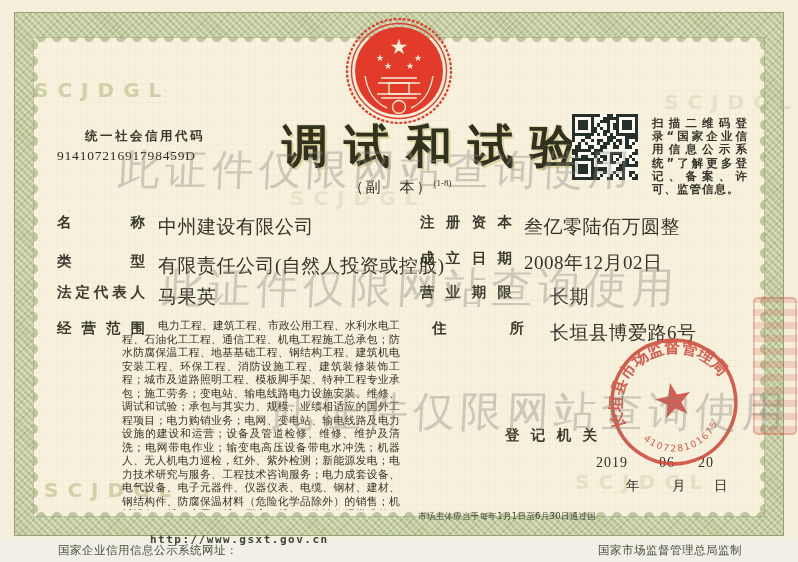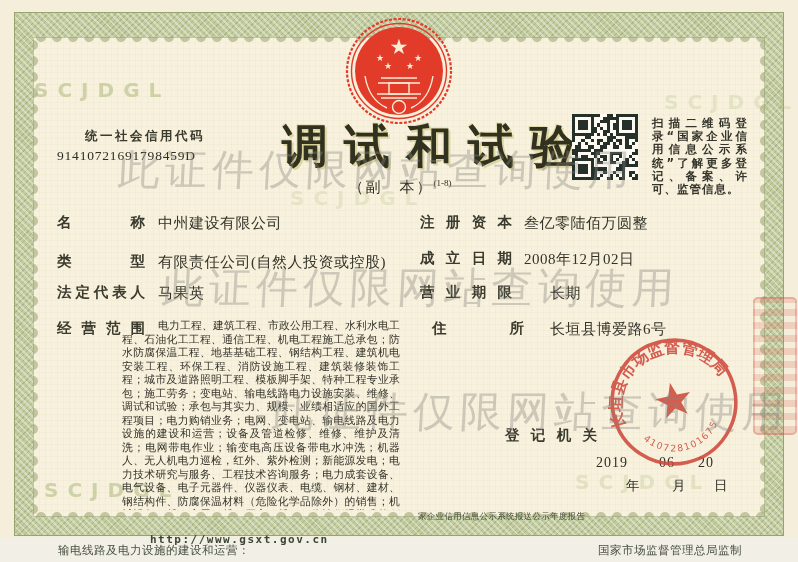--- a/index.html
+++ b/index.html
@@ -81,21 +81,21 @@
     text-align:justify;
   }
 
   
   .flabel{
     font-size:14.5px;font-weight:bold;color:#3a3a2e;z-index:5;
     width:88px;text-align:justify;text-align-last:justify;
   }
   .flabel.r{width:92px;}
   .fvalue{
-    font-size:15px;color:#33332a;z-index:5;
+    font-size:19px;color:#33332a;z-index:5;
     font-family:"Liberation Serif","DejaVu Serif",serif;letter-spacing:.5px;white-space:nowrap;
   }
   .scope-text{
     left:122px;top:319px;width:278px;height:191px;overflow:hidden;z-index:5;
     font-size:10.8px;line-height:13.5px;letter-spacing:.2px;color:#33332a;
     font-family:"Liberation Serif","DejaVu Serif",serif;text-align:justify;text-indent:36px;
   }
 
   
   .seal{left:604px;top:332px;width:140px;height:140px;z-index:6;transform:rotate(-12deg);opacity:.88;}
@@ -656,17 +656,17 @@
 <div class="abs date-cjk" style="left:626px;top:477px;">年</div>
 <div class="abs date-cjk" style="left:672px;top:477px;">月</div>
 <div class="abs date-cjk" style="left:714px;top:477px;">日</div>
 
 <div class="abs wm wm1">此证件仅限网站查询使用</div>
 <div class="abs wm wm2">此证件仅限网站查询使用</div>
 <div class="abs wm wm3">此证件仅限网站查询使用</div>
 
 <div class="abs url">http://www.gsxt.gov.cn</div>
 <div class="abs notice">
-  <div>家企业信用信息公示系统报送公示年度报告</div>
+  <div>市场主体应当于每年1月1日至6月30日通过国</div>
 </div>
 
-<div class="abs strip-text" style="left:58px;">输电线路及电力设施的建设和运营：</div>
+<div class="abs strip-text" style="left:58px;">国家企业信用信息公示系统网址：</div>
 <div class="abs strip-text" style="left:598px;">国家市场监督管理总局监制</div>
 
 </body></html>

